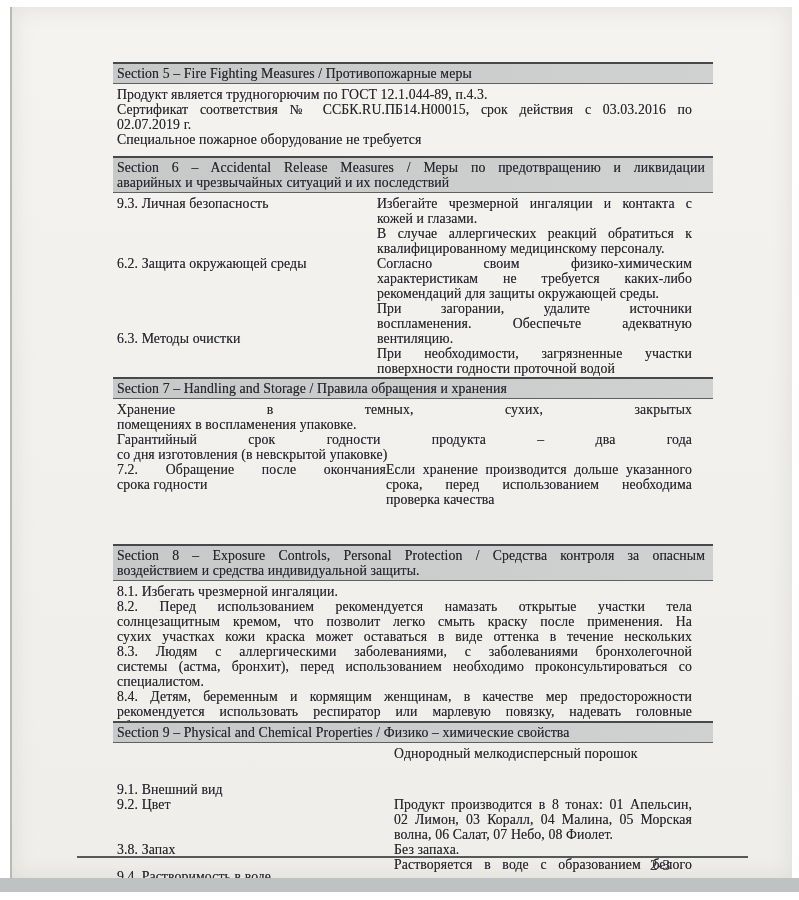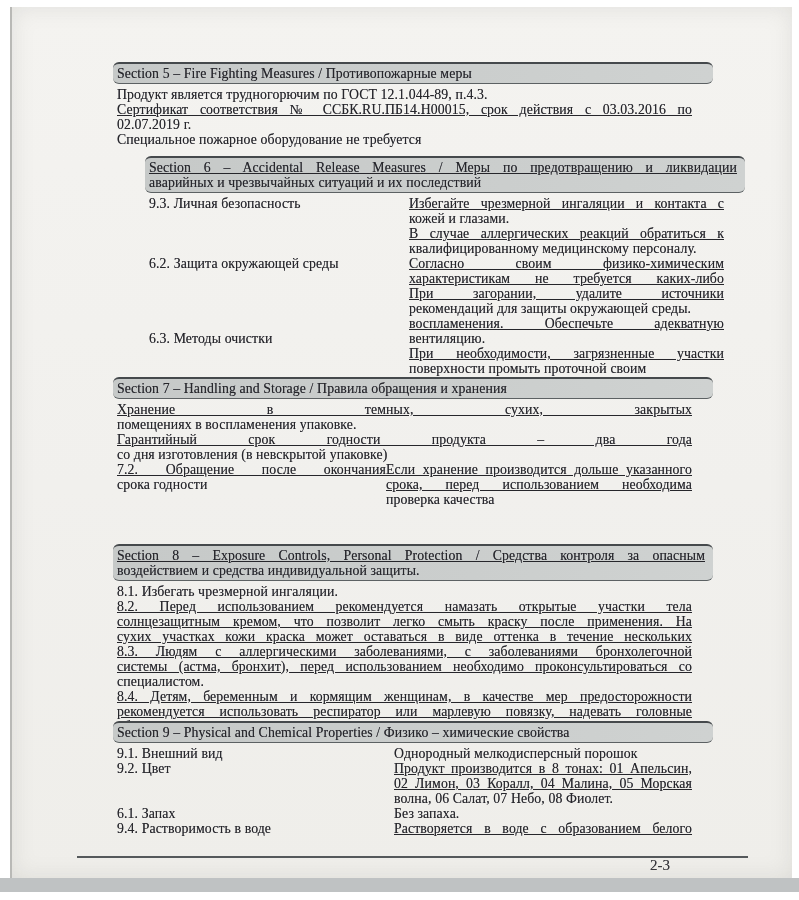--- a/index.html
+++ b/index.html
@@ -23,28 +23,27 @@
     position:absolute;left:0;width:600px;box-sizing:border-box;
     color:#26262b;font-size:13.8px;letter-spacing:0.1px;
     text-shadow:0 0 0.5px rgba(40,40,55,0.55);
   }
   .hdr{
     box-sizing:border-box;width:600px;
     background:linear-gradient(90deg,#c6c9c8 0%,#cbcecd 60%,#cfd2d1 100%);
     border-top:2px solid #45494c;
     border-bottom:1.5px solid #5c6163;
     padding:2px 8px 2px 4px;
-    border-radius:6px;
   }
   .bodyc{
     box-sizing:border-box;width:600px;
     padding:3px 21px 0 4px;
   }
   .ln{height:15px;line-height:15px;overflow:visible;}
-  .ln.j{text-align:justify;text-align-last:justify;text-decoration:underline;}
+  .ln.j{text-align:justify;text-align-last:justify;}
   .row{display:flex;align-items:flex-start;}
   .lab{flex:0 0 auto;}
   .rt{flex:1 1 auto;min-width:0;}
   .bottom-rule{
     position:absolute;left:77px;top:856px;width:671px;height:2px;
     background:#55595b;
   }
   .page-number{
     position:absolute;left:650px;top:857px;width:63px;
     text-align:left;font-size:15px;color:#36363a;
@@ -60,21 +59,21 @@
       <div class="hdr">
         <div class="ln">Section 5 – Fire Fighting Measures / Противопожарные меры</div>
       </div>
       <div class="bodyc">
         <div class="ln">Продукт является трудногорючим по ГОСТ 12.1.044-89, п.4.3.</div>
         <div class="ln j">Сертификат соответствия № ССБК.RU.ПБ14.Н00015, срок действия с 03.03.2016 по</div>
         <div class="ln">02.07.2019 г.</div>
         <div class="ln">Специальное пожарное оборудование не требуется</div>
       </div>
     </div>
-    <div class="section" style="top: 156px; margin-left: 32px;">
+    <div class="section" style="top: 156px;">
       <div class="hdr">
         <div class="ln j">Section 6 – Accidental Release Measures / Меры по предотвращению и ликвидации</div>
         <div class="ln">аварийных и чрезвычайных ситуаций и их последствий</div>
       </div>
       <div class="bodyc">
         <div class="row">
           <div class="lab" style="width: 260px;">
             <div class="ln">9.3. Личная безопасность</div>
           </div>
           <div class="rt">
@@ -84,33 +83,33 @@
             <div class="ln">квалифицированному медицинскому персоналу.</div>
           </div>
         </div>
         <div class="row">
           <div class="lab" style="width: 260px;">
             <div class="ln">6.2. Защита окружающей среды</div>
           </div>
           <div class="rt">
             <div class="ln j">Согласно своим физико-химическим</div>
             <div class="ln j">характеристикам не требуется каких-либо</div>
+            <div class="ln">рекомендаций для защиты окружающей среды.</div>
             <div class="ln j">При загорании, удалите источники</div>
-            <div class="ln">рекомендаций для защиты окружающей среды.</div>
             <div class="ln j">воспламенения. Обеспечьте адекватную</div>
           </div>
         </div>
         <div class="row">
           <div class="lab" style="width: 260px;">
             <div class="ln">6.3. Методы очистки</div>
           </div>
           <div class="rt">
             <div class="ln">вентиляцию.</div>
             <div class="ln j">При необходимости, загрязненные участки</div>
-            <div class="ln">поверхности промыть проточной своим</div>
+            <div class="ln">поверхности годности проточной водой</div>
           </div>
         </div>
       </div>
     </div>
     <div class="section" style="top: 377px;">
       <div class="hdr">
         <div class="ln">Section 7 – Handling and Storage / Правила обращения и хранения</div>
       </div>
       <div class="bodyc">
         <div class="row">
@@ -151,47 +150,47 @@
         <div class="ln j">рекомендуется использовать респиратор или марлевую повязку, надевать головные</div>
         <div class="ln">уборы и очки.</div>
       </div>
     </div>
     <div class="section" style="top: 721px;">
       <div class="hdr">
         <div class="ln">Section 9 – Physical and Chemical Properties / Физико – химические свойства</div>
       </div>
       <div class="bodyc">
         <div class="row">
-          <div class="lab" style="width: 277px;">
+          <div class="lab" style="width: 277px; margin-top: 36px;">
             <div class="ln">9.1. Внешний вид</div>
           </div>
           <div class="rt">
             <div class="ln">Однородный мелкодисперсный порошок</div>
           </div>
         </div>
         <div class="row">
           <div class="lab" style="width: 277px;">
             <div class="ln">9.2. Цвет</div>
           </div>
           <div class="rt">
             <div class="ln j">Продукт производится в 8 тонах: 01 Апельсин,</div>
             <div class="ln j">02 Лимон, 03 Коралл, 04 Малина, 05 Морская</div>
             <div class="ln">волна, 06 Салат, 07 Небо, 08 Фиолет.</div>
           </div>
         </div>
         <div class="row">
           <div class="lab" style="width: 277px;">
-            <div class="ln">6.1. Запах</div>
+            <div class="ln">3.8. Запах</div>
           </div>
           <div class="rt">
             <div class="ln">Без запаха.</div>
           </div>
         </div>
         <div class="row">
-          <div class="lab" style="width: 277px;">
+          <div class="lab" style="width: 277px; margin-top: 12px;">
             <div class="ln">9.4. Растворимость в воде</div>
           </div>
           <div class="rt">
             <div class="ln j">Растворяется в воде с образованием белого</div>
           </div>
         </div>
       </div>
     </div>
   </div>
 <div class="bottom-rule"></div>

